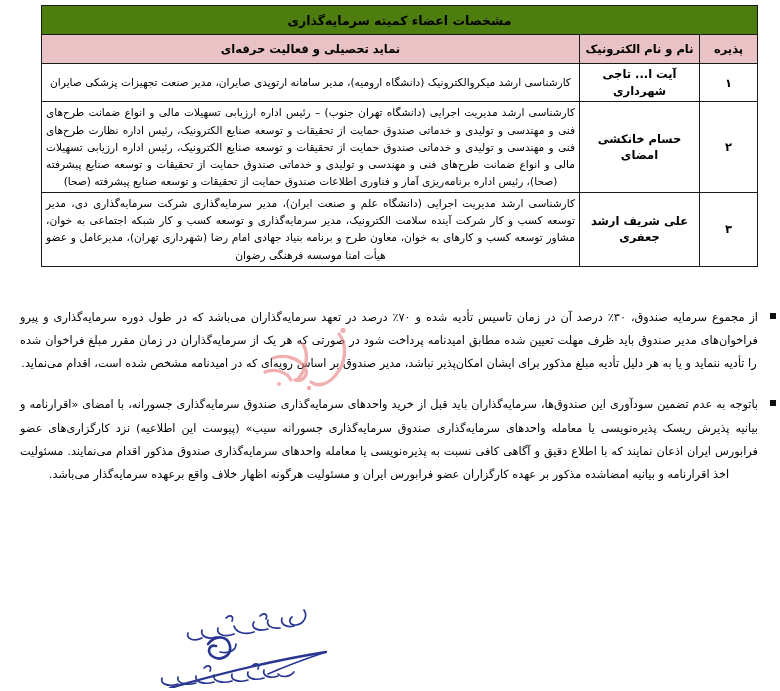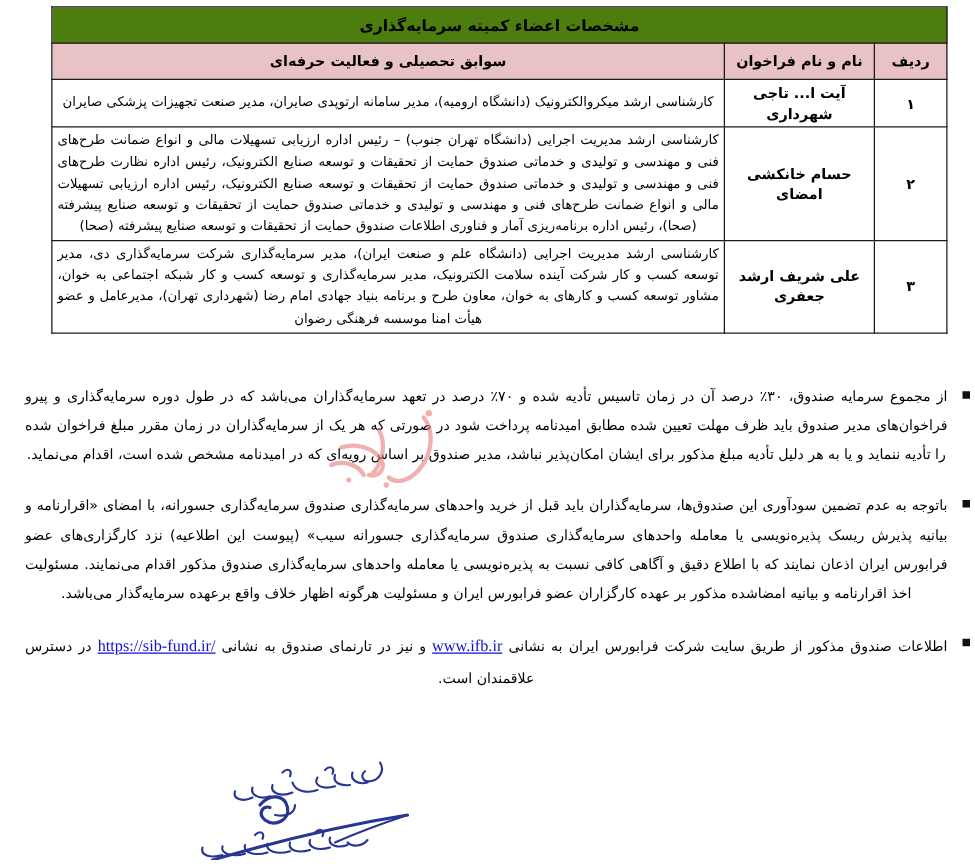--- a/index.html
+++ b/index.html
@@ -144,23 +144,23 @@
     <colgroup>
       <col class="col-radif">
       <col class="col-name">
       <col class="col-desc">
     </colgroup>
     <thead>
       <tr class="title-row">
         <th colspan="3">مشخصات اعضاء کمیته سرمایه‌گذاری</th>
       </tr>
       <tr class="head-row">
-        <th>ردیف</th>
-        <th>نام و نام فراخوان</th>
-        <th>سوابق تحصیلی و فعالیت حرفه‌ای</th>
+        <th>پذیره</th>
+        <th>نام و نام الکترونیک</th>
+        <th>نماید تحصیلی و فعالیت حرفه‌ای</th>
       </tr>
     </thead>
     <tbody>
       <tr>
         <td class="radif">۱</td>
         <td class="name">آیت ا... تاجی شهرداری</td>
         <td class="desc r1">کارشناسی ارشد میکروالکترونیک (دانشگاه ارومیه)، مدیر سامانه ارتوپدی صایران، مدیر صنعت تجهیزات پزشکی صایران</td>
       </tr>
       <tr>
         <td class="radif">۲</td>
@@ -181,24 +181,20 @@
   <div class="note">
     <span class="bullet"></span>
     <span class="note-body">از مجموع سرمایه صندوق، ۳۰٪ درصد آن در زمان تاسیس تأدیه شده و ۷۰٪ درصد در تعهد سرمایه‌گذاران می‌باشد که در طول دوره سرمایه‌گذاری و پیرو فراخوان‌های مدیر صندوق باید ظرف مهلت تعیین شده مطابق امیدنامه پرداخت شود در صورتی که هر یک از سرمایه‌گذاران در زمان مقرر مبلغ فراخوان شده را تأدیه ننماید و یا به هر دلیل تأدیه مبلغ مذکور برای ایشان امکان‌پذیر نباشد، مدیر صندوق بر اساس رویه‌ای که در امیدنامه مشخص شده است، اقدام می‌نماید.</span>
   </div>
 
   <div class="note">
     <span class="bullet"></span>
     <span class="note-body">باتوجه به عدم تضمین سودآوری این صندوق‌ها، سرمایه‌گذاران باید قبل از خرید واحدهای سرمایه‌گذاری صندوق سرمایه‌گذاری جسورانه، با امضای «اقرارنامه و بیانیه پذیرش ریسک پذیره‌نویسی یا معامله واحدهای سرمایه‌گذاری صندوق سرمایه‌گذاری جسورانه سیب» (پیوست این اطلاعیه) نزد کارگزاری‌های عضو فرابورس ایران اذعان نمایند که با اطلاع دقیق و آگاهی کافی نسبت به پذیره‌نویسی یا معامله واحدهای سرمایه‌گذاری صندوق مذکور اقدام می‌نمایند. مسئولیت اخذ اقرارنامه و بیانیه امضاشده مذکور بر عهده کارگزاران عضو فرابورس ایران و مسئولیت هرگونه اظهار خلاف واقع برعهده سرمایه‌گذار می‌باشد.</span>
   </div>
 
-  <div class="note">
-    <span class="bullet"></span>
-    <span class="note-body">اطلاعات صندوق مذکور از طریق سایت شرکت فرابورس ایران به نشانی <span class="link">www.ifb.ir</span> و نیز در تارنمای صندوق به نشانی <span class="link">https://sib-fund.ir/</span> در دسترس علاقمندان است.</span>
-  </div>
 
 </div>
 
 <div class="stamp">
   <svg viewBox="0 0 150 66" width="150" height="66" aria-hidden="true">
     <g fill="none" stroke="#e8807f" stroke-width="3.4" stroke-linecap="round">
       <path d="M96 6 C104 16, 104 34, 92 48 C84 57, 74 59, 68 54"></path>
       <path d="M60 16 C66 26, 64 42, 54 52"></path>
       <path d="M30 30 C42 26, 56 30, 62 40 C66 47, 60 54, 52 52"></path>
       <path d="M22 44 C32 40, 44 44, 48 52"></path>

